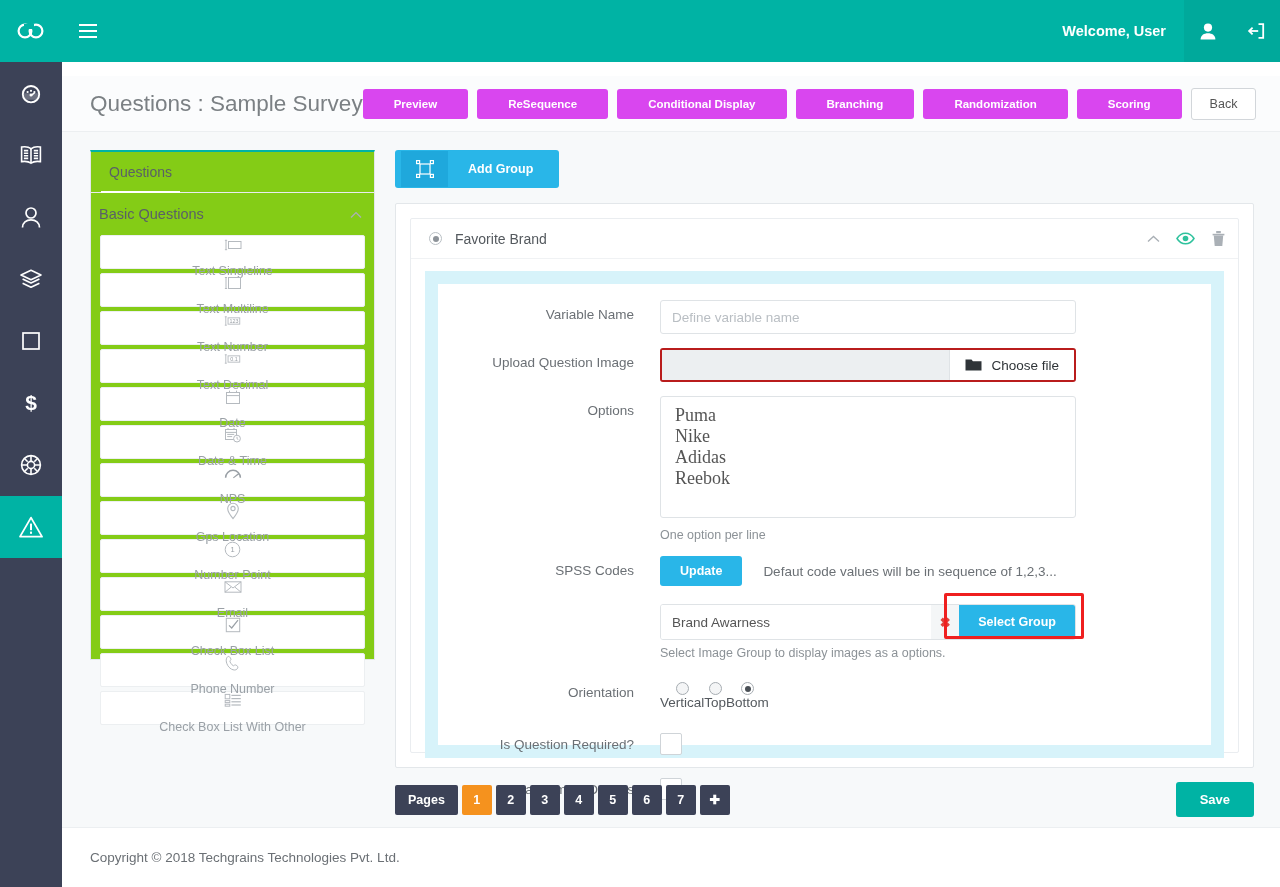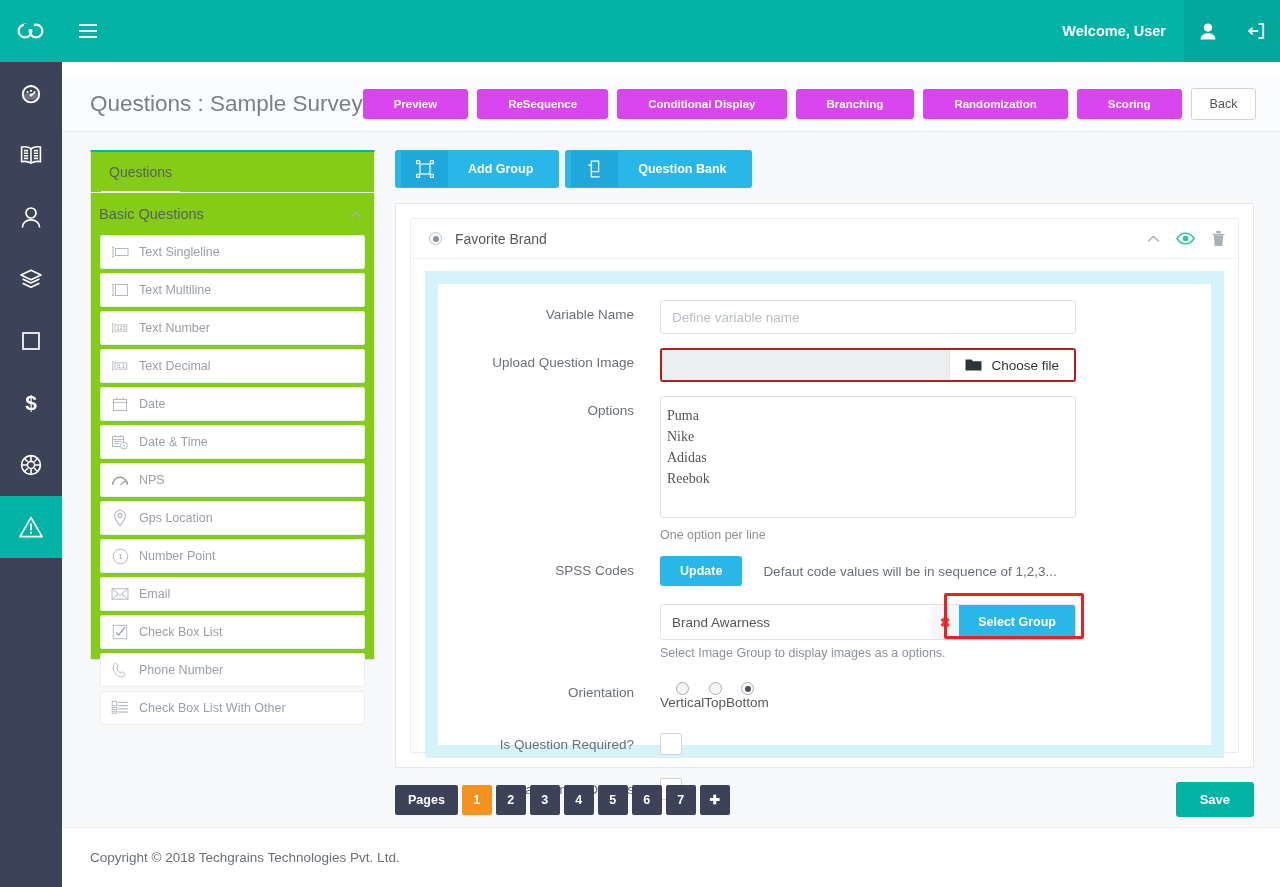--- a/index.html
+++ b/index.html
@@ -99,21 +99,21 @@
   .qgroup-head {
     display:flex; align-items:center; padding:13px 12px 13px 8px;
     font-size:14.5px; color:#5a6067; cursor:pointer;
   }
   .qgroup-head .caret { margin-left:auto; color:#aab0b6; }
   .qlist { padding:0 9px; }
   .qitem {
     display:flex; align-items:center; gap:10px;
     border:1px solid #eceff1; border-radius:2px;
     height:34px; margin-bottom:4px; padding:0 10px;
-    background:#fff; cursor:move;
+    background:#fff; cursor:move;flex-direction:column;
   }
   .qitem .qicon { width:18px; height:18px; display:flex; align-items:center; justify-content:center; flex:0 0 18px; }
   .qitem .qicon svg { display:block; }
   .qitem .qlabel { font-size:12.5px; color:#9aa0a6; white-space:nowrap; }
 
   
   .main { flex:1; min-width:0; }
   .main-toolbar { display:flex; gap:6px; margin-bottom:15px; }
   .tbtn {
     display:flex; align-items:center; border:none; cursor:pointer;
@@ -175,21 +175,21 @@
   .filebox .fake-input { flex:1; background:#eceff1; }
   .filebox .choose {
     display:flex; align-items:center; gap:9px; padding:0 15px;
     background:#fff; border-left:1px solid #dfe3e6; cursor:pointer;
     font-size:13.5px; color:#2f3438; white-space:nowrap;
   }
   .filebox .choose svg { display:block; }
 
   .ta {
     width:416px; height:122px; border:1px solid #dfe3e6; border-radius:3px;
-    padding:8px 6px; font-size:14px; line-height:21px; color:#555;
+    padding:8px 14px; font-size:18px; line-height:21px; color:#555;
     font-family:"Liberation Serif", serif; resize:none; outline:none; background:#fff;
   }
   .hint { font-size:12.5px; color:#8c9297; margin-top:6px; }
 
   .btn-update {
     background:#29b6e8; color:#fff; border:none; border-radius:3px;
     padding:8px 20px; font-size:12.5px; font-weight:bold; cursor:pointer;
     font-family:inherit;
   }
   .spss-line { display:flex; align-items:center; gap:21px; }
@@ -591,31 +591,20 @@
                 <g fill="none" stroke="#fff" stroke-width="1.2">
               <rect x="4" y="4" width="10" height="10"></rect>
                   <rect x="0.6" y="0.6" width="3" height="3"></rect>
                   <rect x="14.4" y="0.6" width="3" height="3"></rect>
               <rect x="0.6" y="14.4" width="3" height="3"></rect>
                   <rect x="14.4" y="14.4" width="3" height="3"></rect>
                 </g>
               </svg>
           </span>
           <span class="tb-label">Add Group</span>
-        </button>
-        <button class="tbtn">
-          <span class="tb-icon">
-            <svg width="18" height="18" viewBox="0 0 18 18">
-                <g fill="none" stroke="#fff" stroke-width="1.3">
-              <path d="M5.4 1.2h7.2v10.4H5.4z"></path>
-                  <path d="M2.2 5.2h3.2v11.6h8.2"></path>
-                </g>
-              </svg>
-          </span>
-          <span class="tb-label">Question Bank</span>
         </button>
       </div>
 
       <div class="qcard-outer">
         <div class="qcard">
 
           <div class="qcard-head">
             <span class="qradio-dot">
                 <i></i>
               </span>

